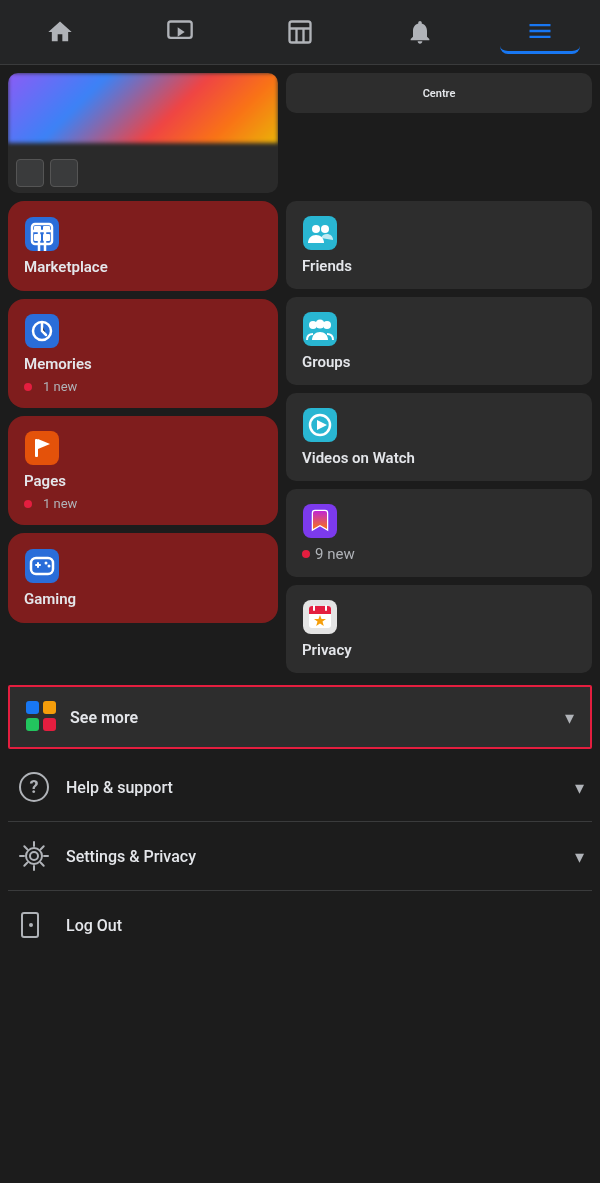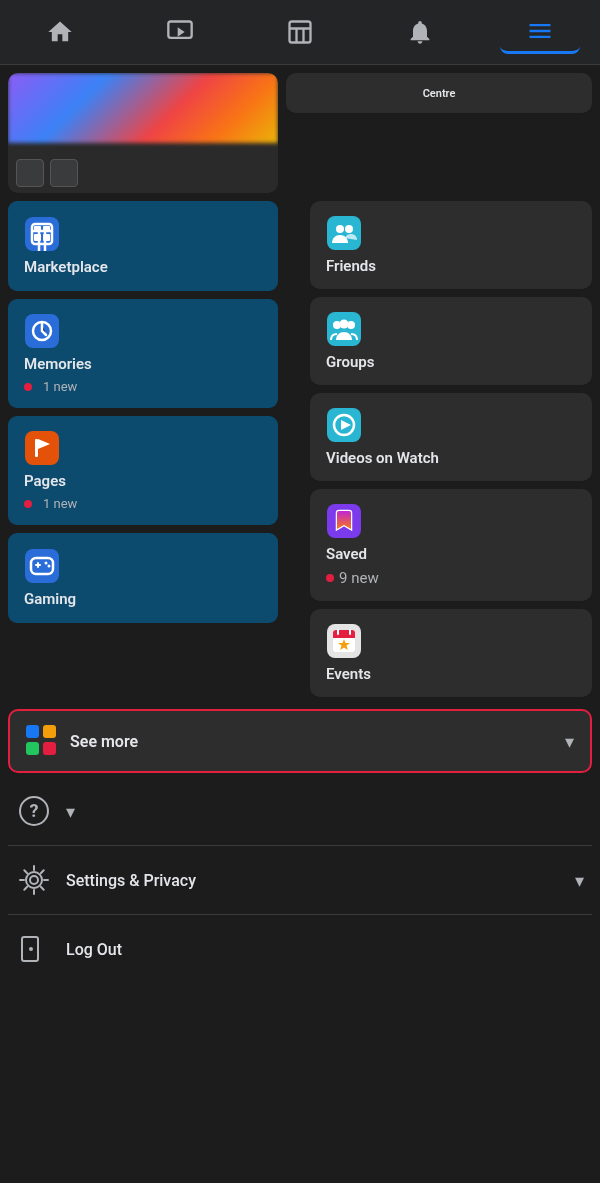--- a/index.html
+++ b/index.html
@@ -86,22 +86,22 @@
     .avatar-sq {
       width: 28px;
       height: 28px;
       background: #3a3b3c;
       border-radius: 4px;
       border: 1px solid #555;
     }
 
     
     .menu-card {
-      background: #0c4a6e;
-      border-radius: 9px;
+      background: #7f1d1d;
+      border-radius: 16px;
       padding: 14px 16px;
       cursor: pointer;
       display: flex;
       flex-direction: column;
       gap: 6px;
       min-height: 90px;
       justify-content: center;
     }
     .menu-card .icon-wrap {
       width: 36px;
@@ -134,21 +134,20 @@
     .menu-card-right {
       background: #2d2d2d;
       border-radius: 10px;
       padding: 14px 16px;
       cursor: pointer;
       display: flex;
       flex-direction: column;
       gap: 6px;
       min-height: 80px;
       justify-content: center;
-      margin-left: 24px;
     }
     .menu-card-right .icon-wrap {
       width: 36px;
       height: 36px;
       display: flex;
       align-items: center;
       justify-content: center;
     }
     .menu-card-right .label {
       font-size: 15px;
@@ -161,21 +160,21 @@
       gap: 5px;
       font-size: 15px;
       color: #b0b3b8;
       text-align: center;
     }
 
     
     .see-more-bar {
       margin: 4px 8px;
       background: #2d2d2d;
-      border-radius: 10px;
+      border-radius: 2px;
       border: 2.5px solid #e41e3f;
       display: flex;
       align-items: center;
       padding: 14px 16px;
       cursor: pointer;
       gap: 12px;
     }
     .see-more-icons {
       display: grid;
       grid-template-columns: 1fr 1fr;
@@ -415,21 +414,20 @@
 
           <path d="M12 7 h10 a2 2 0 0 1 2 2 v16 l-7-4 -7 4 V9 a2 2 0 0 1 2-2z" fill="url(#savedGrad)"></path>
           <defs>
             <linearGradient id="savedGrad" x1="0" y1="0" x2="0" y2="1">
               <stop offset="0%" stop-color="#c026d3"></stop>
               <stop offset="100%" stop-color="#f97316"></stop>
             </linearGradient>
           </defs>
         </svg>
       </div>
-      <span class="label">Saved</span>
       <div class="badge">
         <span class="badge-dot"></span>
         <span>9 new</span>
       </div>
     </div>
 
     <div class="menu-card-right">
       <div class="icon-wrap">
         <svg width="34" height="34" viewBox="0 0 34 34" xmlns="http://www.w3.org/2000/svg">
           <rect width="34" height="34" rx="8" fill="#e4e4e4"></rect>
@@ -437,21 +435,21 @@
           <rect x="6" y="6" width="22" height="22" rx="3" fill="white"></rect>
           <rect x="6" y="6" width="22" height="8" rx="3" fill="#e41e3f"></rect>
           <rect x="6" y="12" width="22" height="2" fill="#e41e3f"></rect>
 
           <line x1="11" y1="10" x2="11" y2="6" stroke="white" stroke-width="2" stroke-linecap="round"></line>
           <line x1="23" y1="10" x2="23" y2="6" stroke="white" stroke-width="2" stroke-linecap="round"></line>
 
           <polygon points="17,15 18.5,19 23,19 19.5,21.5 20.8,26 17,23.5 13.2,26 14.5,21.5 11,19 15.5,19" fill="#f59e0b"></polygon>
         </svg>
       </div>
-      <span class="label">Events</span>
+      <span class="label">Privacy</span>
     </div>
 
 
   </div>
 </div>
 
 <div class="see-more-bar">
   <div class="see-more-icons">
     <div class="see-more-dot" style="background:#1877f2;"></div>
     <div class="see-more-dot" style="background:#f59e0b;"></div>
@@ -464,20 +462,21 @@
 
 <div class="bottom-section">
 
   <div class="bottom-item">
     <div class="bottom-item-icon">
       <svg width="32" height="32" viewBox="0 0 32 32" xmlns="http://www.w3.org/2000/svg">
         <circle cx="16" cy="16" r="14" fill="none" stroke="#b0b3b8" stroke-width="2"></circle>
         <text x="16" y="22" text-anchor="middle" font-size="18" fill="#b0b3b8" font-weight="bold">?</text>
       </svg>
     </div>
+    <span class="bottom-item-label">Help &amp; support</span>
     <span style="color:#b0b3b8; font-size:18px;">▾</span>
   </div>
 
   <div class="bottom-item">
     <div class="bottom-item-icon">
       <svg width="32" height="32" viewBox="0 0 32 32" xmlns="http://www.w3.org/2000/svg">
         <circle cx="16" cy="16" r="4" fill="none" stroke="#b0b3b8" stroke-width="2"></circle>
         <path d="M16 2 L16 6 M16 26 L16 30 M2 16 L6 16 M26 16 L30 16 M6.3 6.3 L9.2 9.2 M22.8 22.8 L25.7 25.7 M6.3 25.7 L9.2 22.8 M22.8 9.2 L25.7 6.3" stroke="#b0b3b8" stroke-width="2" stroke-linecap="round"></path>
         <circle cx="16" cy="16" r="8" fill="none" stroke="#b0b3b8" stroke-width="2"></circle>
       </svg>

